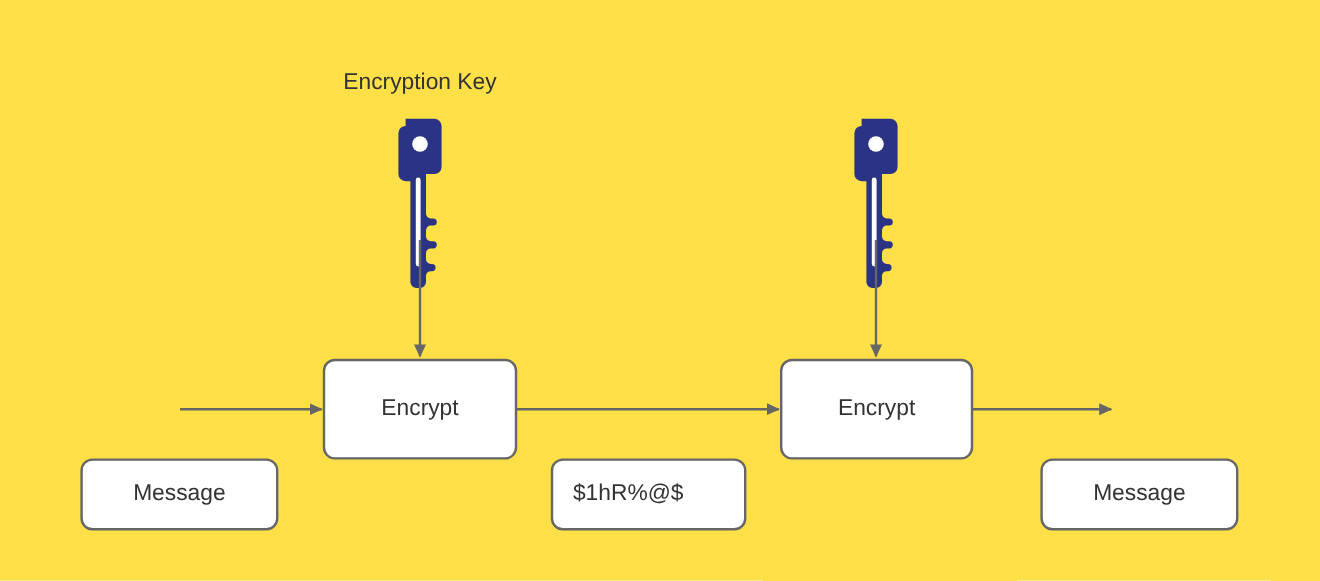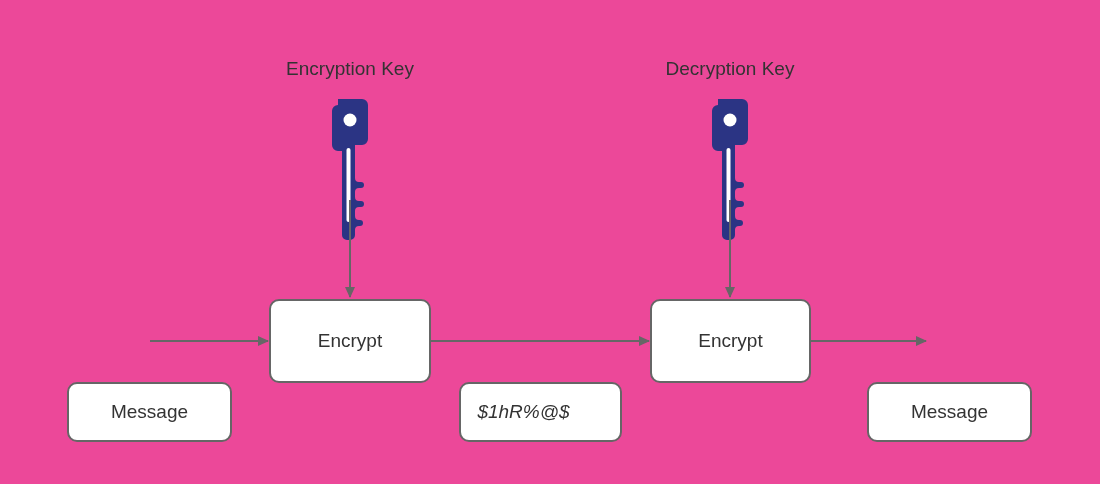--- a/index.html
+++ b/index.html
@@ -8,21 +8,21 @@
     padding: 0;
     background: #ffffff;
   }
   body {
     font-family: "Liberation Sans", sans-serif;
   }
   #canvas {
     position: relative;
     width: 1100px;
     height: 484px;
-    background: #ec4899;
+    background: #fde047;
     overflow: hidden;
   }
   .svg-layer {
     position: absolute;
     left: 0;
     top: 0;
     width: 1100px;
     height: 484px;
   }
   .node-label {
@@ -99,25 +99,24 @@
 
     <rect x="68" y="383" width="163" height="58" rx="9" ry="9" fill="#ffffff" stroke="#666666" stroke-width="2"></rect>
 
     <rect x="460" y="383" width="161" height="58" rx="9" ry="9" fill="#ffffff" stroke="#666666" stroke-width="2"></rect>
 
     <rect x="868" y="383" width="163" height="58" rx="9" ry="9" fill="#ffffff" stroke="#666666" stroke-width="2"></rect>
   </svg>
 
   <div class="caption" style="left:250px; top:58px; width:200px;">Encryption Key</div>
 
-  <div class="caption" style="left:630px; top:58px; width:200px;">Decryption Key</div>
 
   <div class="node-label" style="left:270px; top:300px; width:160px; height:82px;">Encrypt</div>
 
   <div class="node-label" style="left:651px; top:300px; width:159px; height:82px;">Encrypt</div>
 
   <div class="node-label" style="left:68px; top:383px; width:163px; height:58px;">Message</div>
 
-  <div class="node-label" style="left:460px; top:383px; width:127px; height:58px;font-style:italic;">$1hR%@$</div>
+  <div class="node-label" style="left:460px; top:383px; width:127px; height:58px;">$1hR%@$</div>
 
   <div class="node-label" style="left:868px; top:383px; width:163px; height:58px;">Message</div>
 
 </div>
 
 </body></html>

